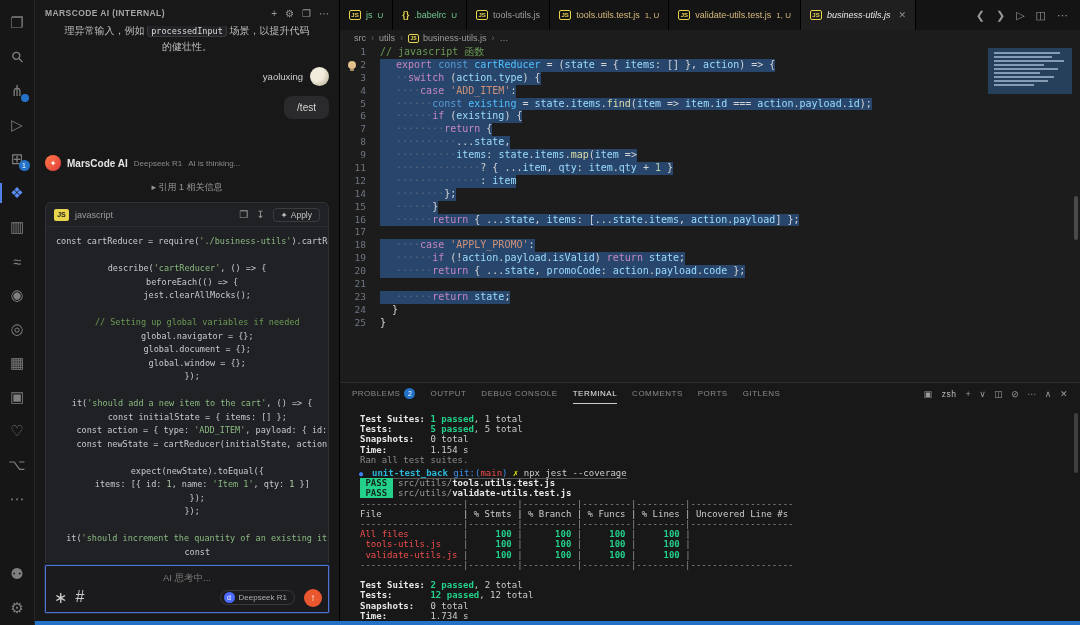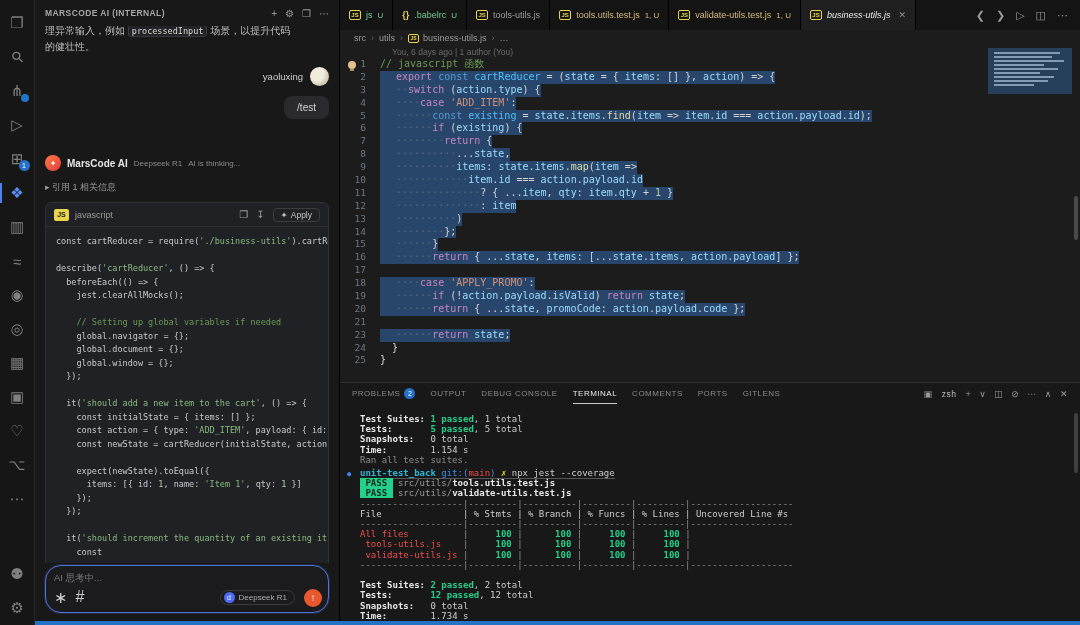--- a/index.html
+++ b/index.html
@@ -14,21 +14,21 @@
              color:#7f7f7f; font-size:15px; position:relative; cursor:pointer; }
   .ab-item.active { color:#5a8df5; }
   .ab-item.active::before { content:''; position:absolute; left:0; top:7px; bottom:7px; width:2px; background:#4f80e8; }
   .ab-glyph.rot { transform:rotate(-45deg); display:inline-block; }
   .ab-badge { position:absolute; right:5px; bottom:5px; min-width:11px; height:11px; border-radius:6px;
               background:#2472c8; color:#fff; font-size:7px; line-height:11px; text-align:center; padding:0 2px; }
   .ab-dot { position:absolute; right:6px; bottom:6px; width:8px; height:8px; border-radius:4px; background:#2472c8; }
   .ab-spacer { margin-top:auto; }
 
   
-  .chat { position:absolute; left:35px; top:0; bottom:4px; width:305px; background:#181818; border-right:1px solid #000; }
+  .chat { position:absolute; left:35px; top:0; bottom:4px; width:305px; background:#181818; border-right:1px solid #000;text-align:center; }
   .chat-header { height:26px; display:flex; align-items:center; padding:0 10px; }
   .chat-title { font-size:8.5px; font-weight:bold; letter-spacing:.4px; color:#a6a6a6; }
   .chat-hicons { margin-left:auto; display:flex; gap:9px; color:#9a9a9a; font-size:10px; }
   .chat-hicons span { cursor:pointer; }
   .chat-body { position:absolute; top:26px; left:0; right:0; bottom:58px; padding:0 10px; overflow:hidden; }
   .msg1 { color:#bdbdbd; font-size:10px; line-height:16px; margin-top:-3px; }
   .inline-code { font-family:"DejaVu Sans Mono",monospace; font-size:8.5px; color:#d8d8d8;
                  background:#232327; border:1px solid #3a3a3e; border-radius:3px; padding:0 3px; }
   .user-row { display:flex; justify-content:flex-end; align-items:center; gap:7px; margin-top:12px; }
   .user-name { font-size:9.5px; color:#cfcfcf; }
@@ -47,21 +47,21 @@
   .js-badge { width:15px; height:12px; background:#e8d44d; color:#1b1b1b; font-size:7px; font-weight:bold;
               border-radius:2px; display:flex; align-items:center; justify-content:center; }
   .cb-lang { font-size:9px; color:#9a9a9a; margin-left:6px; }
   .cb-actions { margin-left:auto; display:flex; align-items:center; gap:8px; color:#9e9e9e; font-size:10px; }
   .apply-btn { display:flex; align-items:center; gap:3px; font-size:8.5px; color:#c4c4c4;
                border:1px solid #3c3c40; border-radius:4px; padding:1px 7px; cursor:pointer; }
   .cb-code { padding:8px 10px; font-family:"DejaVu Sans Mono",monospace; font-size:8.5px; line-height:13.5px;
              white-space:pre; overflow:hidden; }
   .c-d { color:#c6cad1; } .c-s { color:#89b980; } .c-c { color:#6a9955; } .c-n { color:#b5cea8; }
   .chat-input { position:absolute; left:10px; right:10px; bottom:8px; height:48px; background:#1b1b1d;
-                border:1px solid #4f74d9; box-shadow:0 0 0 1px rgba(79,116,217,.22); border-radius:16px; padding:6px 8px; }
+                border:1px solid #4f74d9; box-shadow:0 0 0 1px rgba(79,116,217,.22); border-radius:1px; padding:6px 8px; }
   .ci-placeholder { font-size:9.5px; color:#7a7a7a; }
   .ci-row { position:absolute; left:8px; right:6px; bottom:5px; display:flex; align-items:center; gap:9px; }
   .model-pill { margin-left:auto; display:flex; align-items:center; gap:4px; border:1px solid #3a3a3e;
                 border-radius:10px; padding:1px 7px 1px 3px; color:#aeaeae; font-size:8px; cursor:pointer; }
   .ds-logo { width:11px; height:11px; border-radius:50%; background:#4d6bfe; color:#fff; font-size:7px;
              display:flex; align-items:center; justify-content:center; }
   .send-btn { width:18px; height:18px; border-radius:50%; background:#e8572e; color:#fff; font-size:10px;
               display:flex; align-items:center; justify-content:center; cursor:pointer; }
 
   
@@ -109,21 +109,21 @@
   .ptab { height:21px; line-height:21px; border-bottom:1px solid transparent; cursor:pointer; display:flex; align-items:center; gap:4px; }
   .ptab.active { color:#e7e7e7; border-color:#cccccc; }
   .ptab-badge { width:11px; height:11px; border-radius:6px; background:#2472c8; color:#fff; font-size:7px;
                 line-height:11px; text-align:center; letter-spacing:0; }
   .term-actions { margin-left:auto; display:flex; align-items:center; gap:9px; color:#9a9a9a; font-size:9px; }
   .term-actions span { cursor:pointer; }
   .shell-label { font-size:8.5px; color:#bdbdbd; }
   .terminal { position:absolute; top:21px; left:0; right:0; bottom:0; padding:10px 0 0 20px;
               font-family:"DejaVu Sans Mono",monospace; font-size:9px; line-height:10.2px; white-space:pre; overflow:hidden; }
   .tl { position:relative; }
-  .tl.mt { margin-top:3px; }
+  .tl.mt { margin-top:3px;margin-left:12px; }
   .tl.dot::before { content:'●'; position:absolute; left:-13px; top:1px; color:#3b82f6; font-size:7px; }
   .tl.ul > span { border-bottom:1px solid #555; }
   .t-lb{color:#e7e7e7;font-weight:bold} .t-g{color:#23d18b;font-weight:bold} .t-w{color:#cccccc}
   .t-gy{color:#8a8a8a} .t-cy{color:#29b8db;font-weight:bold} .t-bl{color:#3b8eea} .t-rd{color:#f14c4c}
   .t-yl{color:#e5e510} .t-pass{background:#23d18b;color:#14281e;font-weight:bold} .t-pth{color:#9a9a9a}
   .t-fn{color:#e7e7e7;font-weight:bold} .t-sep{color:#8f8f8f}
   .tscroll { position:absolute; right:2px; top:30px; width:4px; height:60px; background:#3f3f3f; border-radius:2px; cursor:pointer; }
 
   .statusbar { position:absolute; left:35px; right:0; bottom:0; height:4px; background:#2472c8; }
 </style>
@@ -302,21 +302,20 @@
           <span class="bc-js">JS</span>
           <span>business-utils.js</span>
         </span>
         <span class="bc-sep">›</span>
         <span class="bc-item" style="display: inline-flex; gap: 4px; align-items: center;">
           <span>…</span>
         </span>
       </div>
     <div class="editor-body">
       <span class="bulb"></span>
-      <div class="blame">You, 6 days ago | 1 author (You)</div>
       <div class="elines" id="elines">
           <div class="eline">
             <span class="ln">1</span>
             <span class="lc"><span class="cm">// javascript 函数</span></span>
           </div>
           <div class="eline">
             <span class="ln">2</span>
             <span class="lc"><span class="sel"><span class="kw">export </span><span class="kb">const </span><span class="cn">cartReducer</span><span class="pn"> = (</span><span class="vr">state</span><span class="pn"> = { </span><span class="vr">items</span><span class="pn">: [] }, </span><span class="vr">action</span><span class="pn">) =&gt; {</span></span></span>
           </div>
           <div class="eline">
@@ -341,34 +340,26 @@
           </div>
           <div class="eline">
             <span class="ln">8</span>
             <span class="lc"><span class="sel"><span class="ws">··········</span><span class="pn">...</span><span class="vr">state</span><span class="pn">,</span></span></span>
           </div>
           <div class="eline">
             <span class="ln">9</span>
             <span class="lc"><span class="sel"><span class="ws">··········</span><span class="vr">items</span><span class="pn">: </span><span class="vr">state</span><span class="pn">.</span><span class="vr">items</span><span class="pn">.</span><span class="fn">map</span><span class="pn">(</span><span class="vr">item</span><span class="pn"> =&gt;</span></span></span>
           </div>
           <div class="eline">
-            <span class="ln">10</span>
-            <span class="lc"><span class="sel"><span class="ws">············</span><span class="vr">item</span><span class="pn">.</span><span class="vr">id</span><span class="pn"> === </span><span class="vr">action</span><span class="pn">.</span><span class="vr">payload</span><span class="pn">.</span><span class="vr">id</span></span></span>
-          </div>
-          <div class="eline">
             <span class="ln">11</span>
             <span class="lc"><span class="sel"><span class="ws">··············</span><span class="pn">? { ...</span><span class="vr">item</span><span class="pn">, </span><span class="vr">qty</span><span class="pn">: </span><span class="vr">item</span><span class="pn">.</span><span class="vr">qty</span><span class="pn"> + </span><span class="nu">1</span><span class="pn"> }</span></span></span>
           </div>
           <div class="eline">
             <span class="ln">12</span>
             <span class="lc"><span class="sel"><span class="ws">··············</span><span class="pn">: </span><span class="vr">item</span></span></span>
-          </div>
-          <div class="eline">
-            <span class="ln">13</span>
-            <span class="lc"><span class="sel"><span class="ws">··········</span><span class="pn">)</span></span></span>
           </div>
           <div class="eline">
             <span class="ln">14</span>
             <span class="lc"><span class="sel"><span class="ws">········</span><span class="pn">};</span></span></span>
           </div>
           <div class="eline">
             <span class="ln">15</span>
             <span class="lc"><span class="sel"><span class="ws">······</span><span class="pn">}</span></span></span>
           </div>
           <div class="eline">

